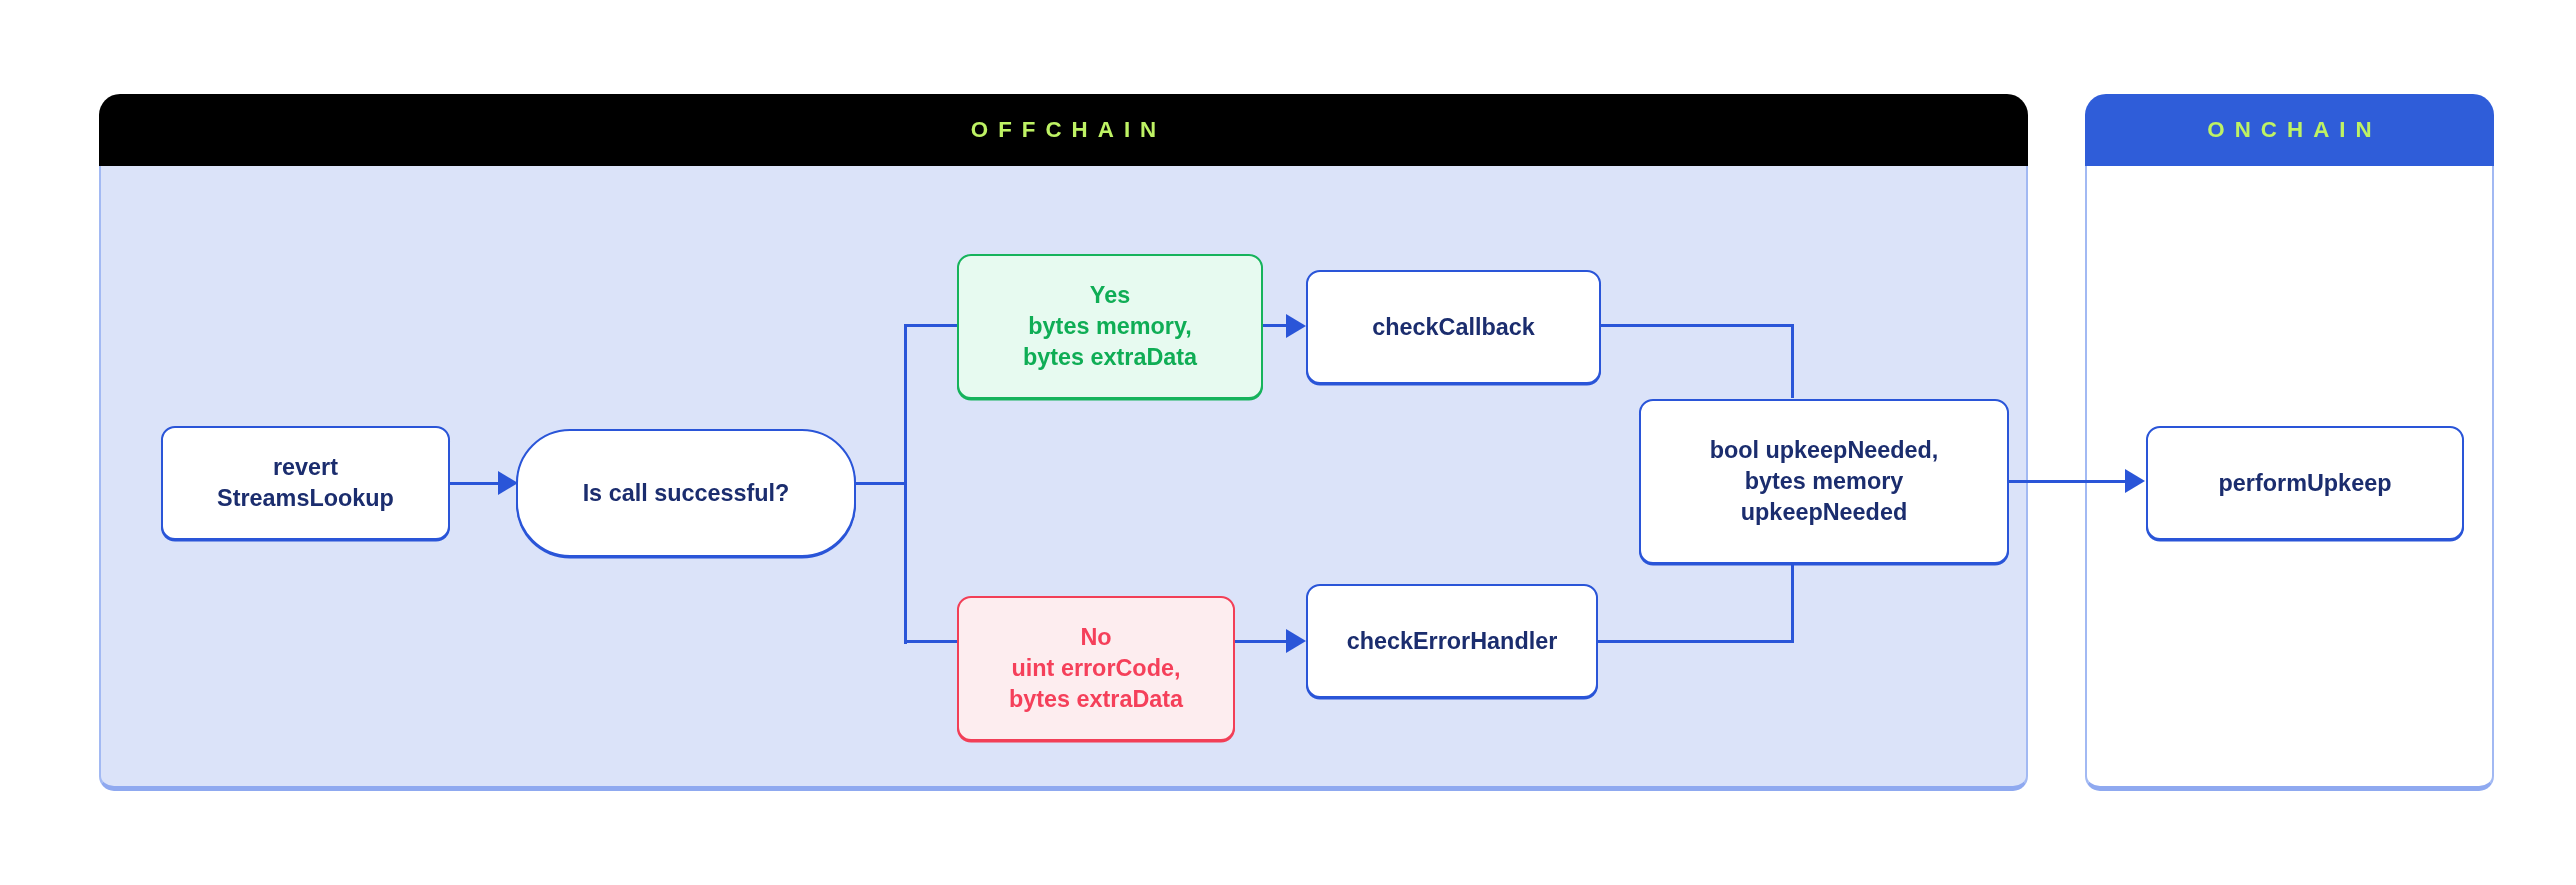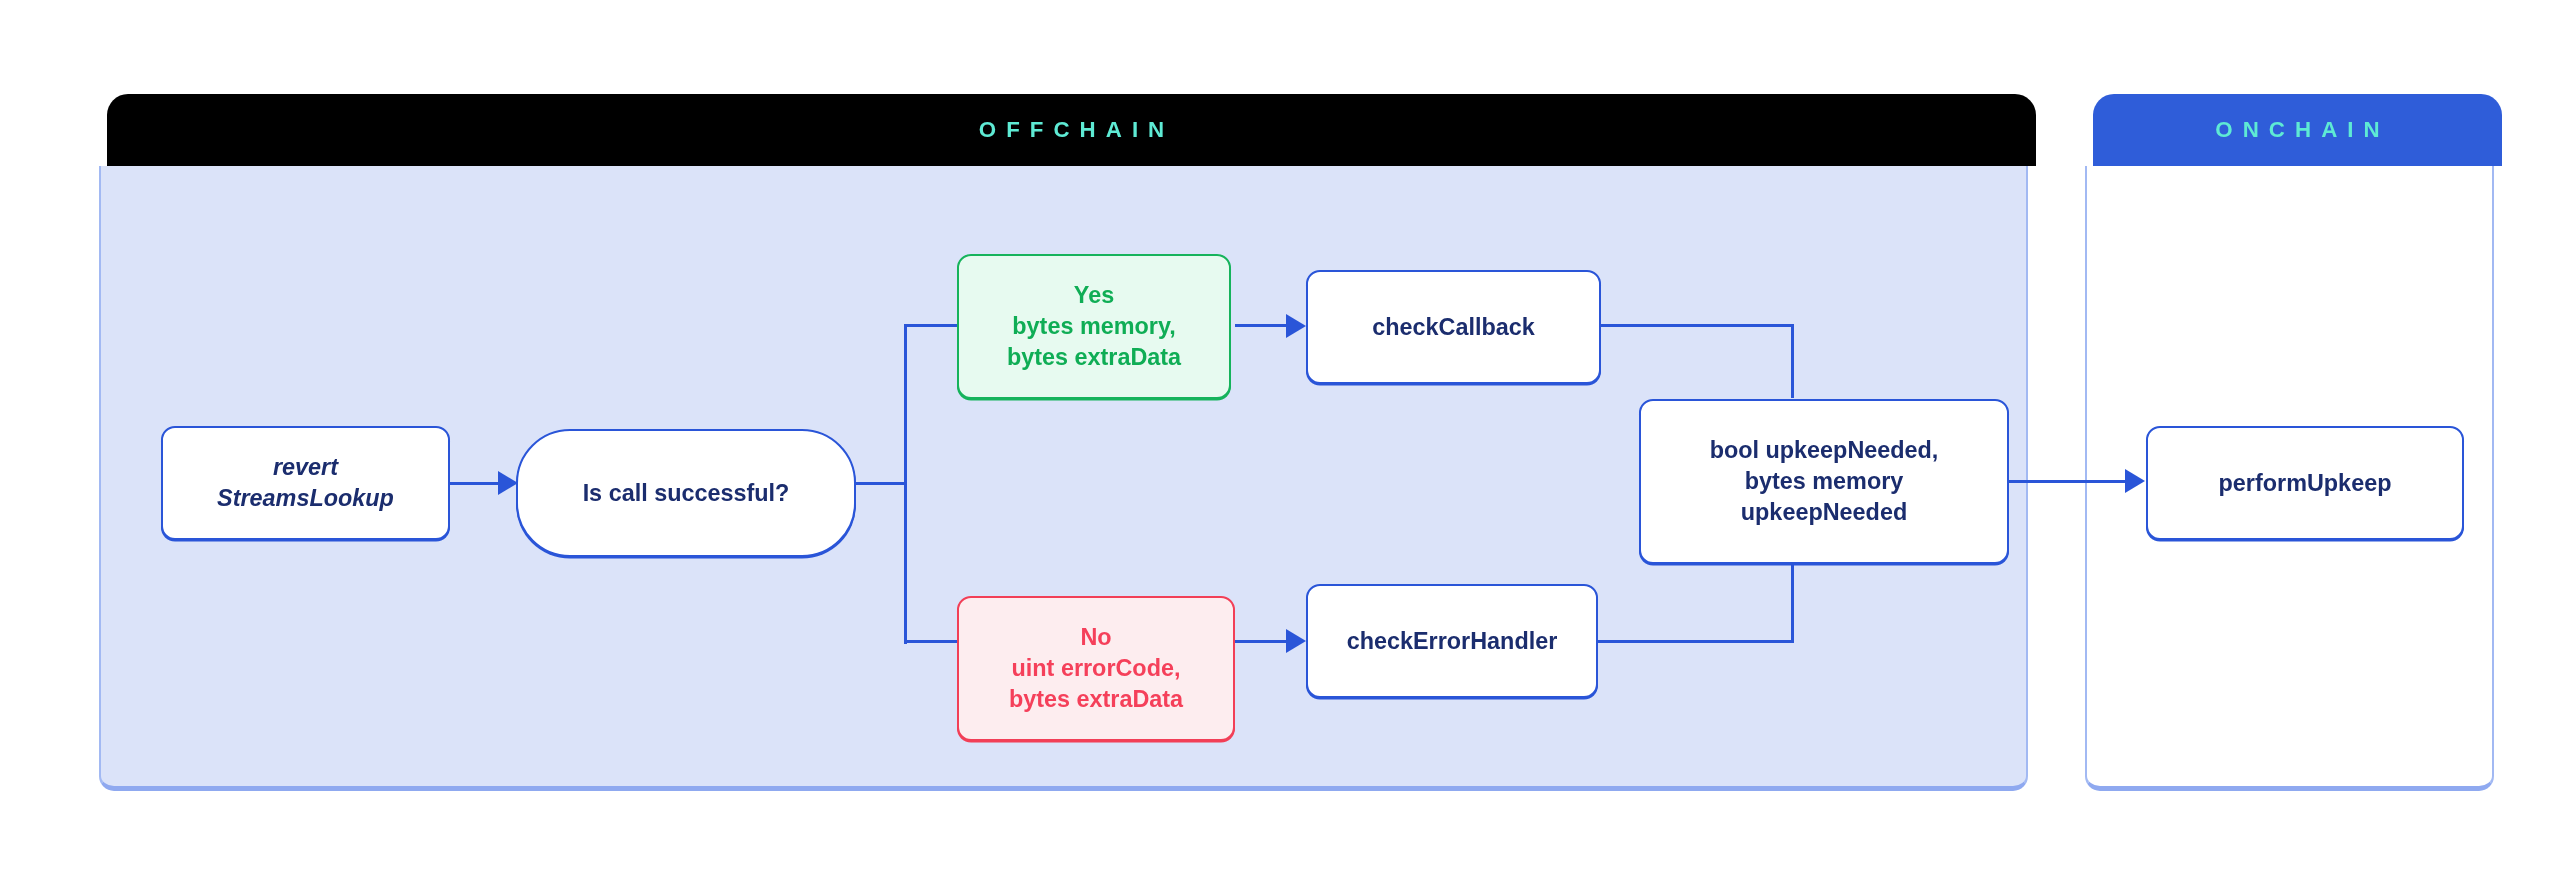--- a/index.html
+++ b/index.html
@@ -18,24 +18,24 @@
     --red-fill:#fdedef;
     --red-text:#f5405a;
   }
   html,body{margin:0;padding:0;background:#ffffff;}
   body{font-family:"Liberation Sans","DejaVu Sans",sans-serif;}
   .canvas{position:relative;width:2576px;height:886px;background:#ffffff;overflow:hidden;}
 
   
   .container{position:absolute;z-index:1;}
   .container .hdr{
-    position:absolute;left:8px;top:0;width:100%;height:72px;
+    position:absolute;left:0;top:0;width:100%;height:72px;
     border-radius:21px 21px 0 0;
     display:flex;align-items:center;justify-content:center;
-    color:#5eead4;font-size:22.3px;font-weight:600;
+    color:#bef264;font-size:22.3px;font-weight:600;
     letter-spacing:0.45em;text-indent:0.45em;
   }
   .container .bdy{
     position:absolute;left:0;top:72px;width:100%;height:625px;
     box-sizing:border-box;
     border:2.1px solid var(--container-border);
     border-top:none;
     border-bottom:5.3px solid var(--container-edge);
     border-radius:0 0 15px 15px;
   }
@@ -114,30 +114,30 @@
 
   <div class="hline" style="left:1600px;top:324px;width:194px;"></div>
   <div class="vline" style="left:1791px;top:324px;height:74px;"></div>
 
   <div class="hline" style="left:1598px;top:640px;width:196px;"></div>
   <div class="vline" style="left:1791px;top:564px;height:79px;"></div>
 
   <div class="hline" style="left:1978px;top:480px;width:147px;"></div>
   <div class="arrow" style="left:2125px;top:469px;"></div>
 
-  <div class="node" style="left:161px;top:426px;width:289px;height:114px;font-style:italic;">
+  <div class="node" style="left:161px;top:426px;width:289px;height:114px;">
     <span>revert</span>
     <span>StreamsLookup</span>
   </div>
 
   <div class="node decision" style="left:516px;top:429px;width:340px;height:128px;">
     <span>Is call successful?</span>
   </div>
 
-  <div class="node success" style="left:957px;top:254px;width:274px;height:145px;">
+  <div class="node success" style="left:957px;top:254px;width:306px;height:145px;">
     <span>Yes</span>
     <span>bytes memory,</span>
     <span>bytes extraData</span>
   </div>
 
   <div class="node error" style="left:957px;top:569px;width:278px;height:145px;">
     <span>No</span>
     <span>uint errorCode,</span>
     <span>bytes extraData</span>
   </div>

